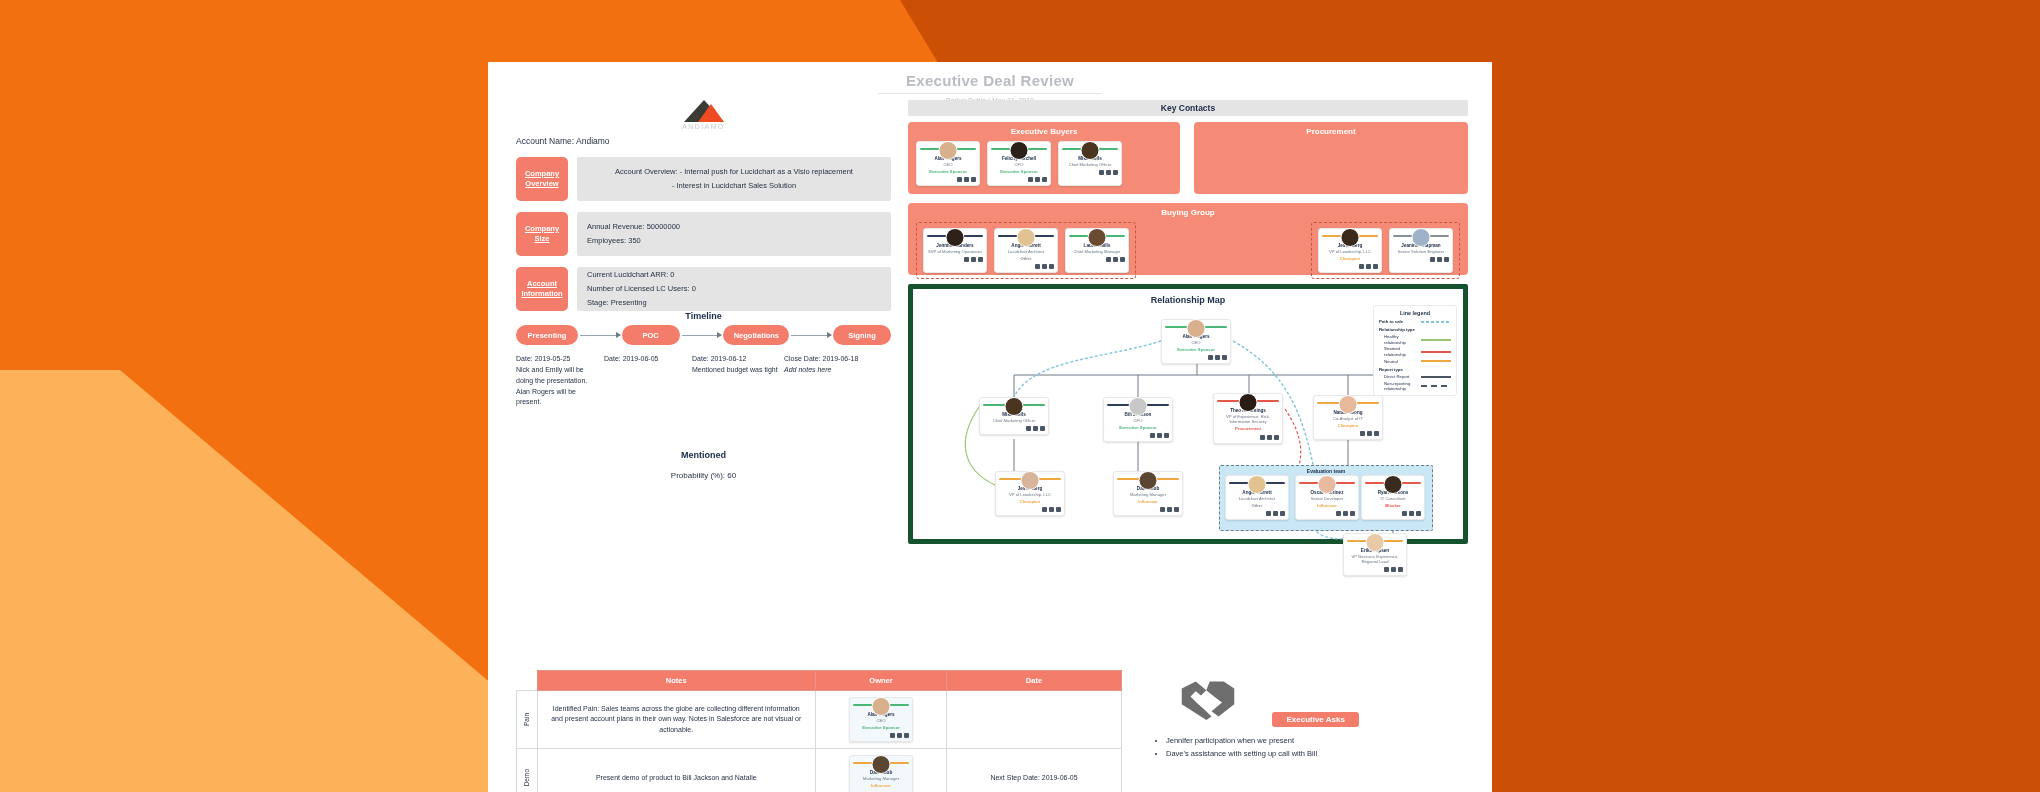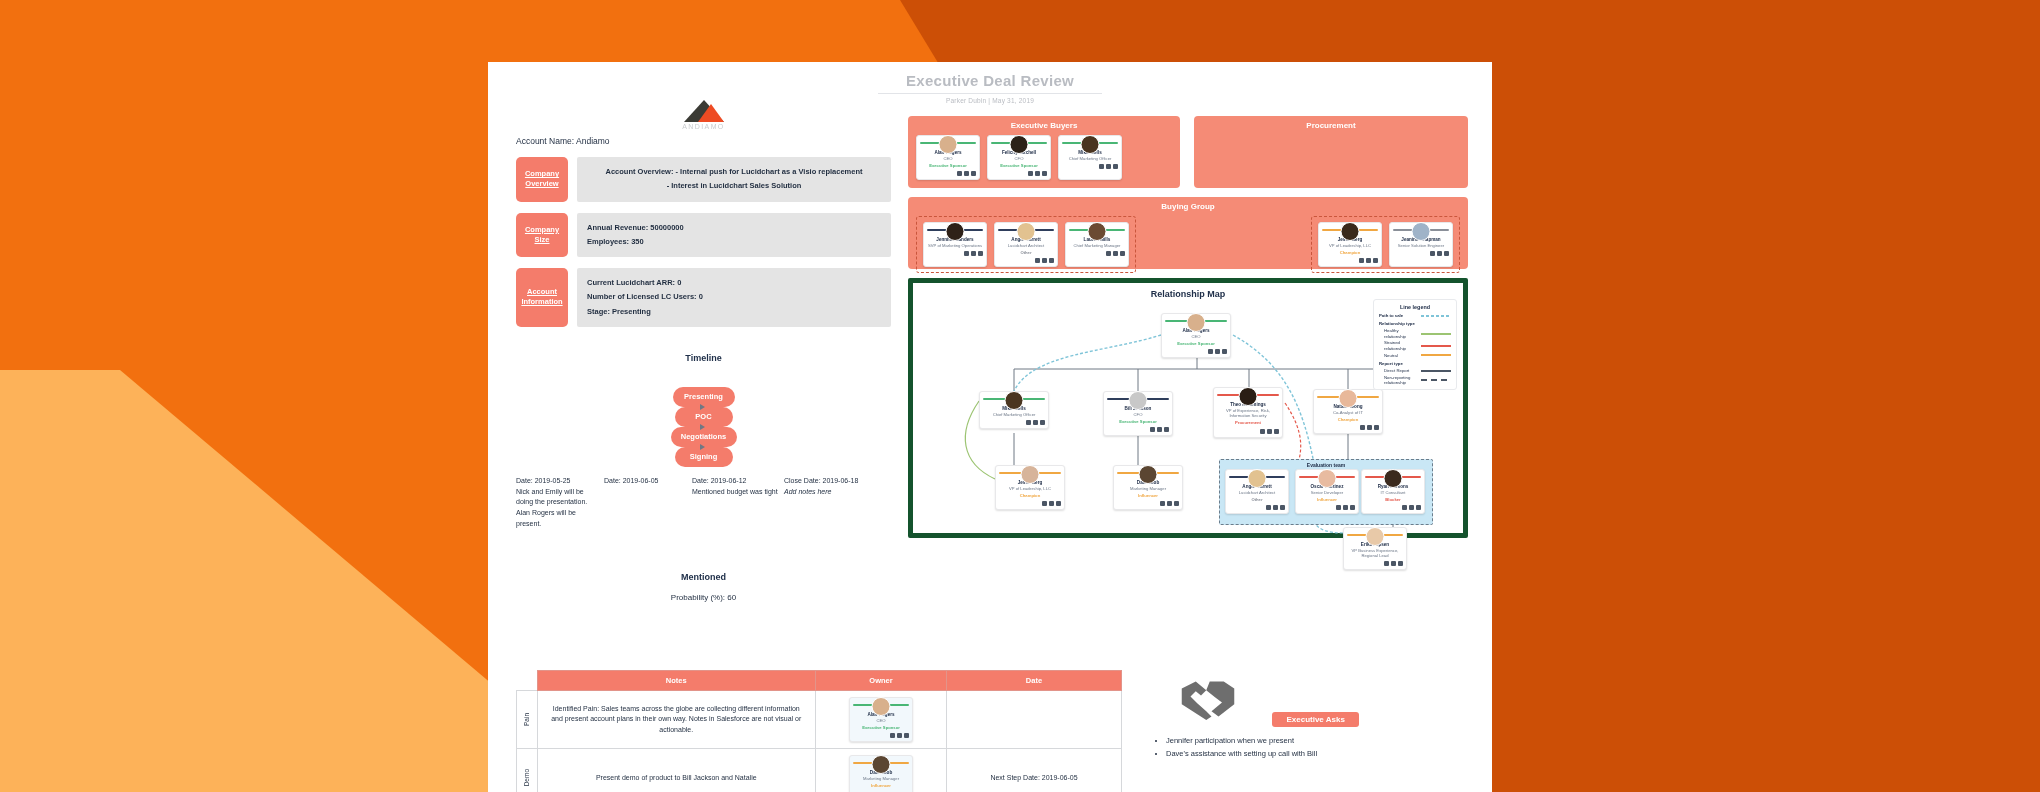--- a/index.html
+++ b/index.html
@@ -45,29 +45,29 @@
   .acct-name{font-size:8.5px;color:#253246;text-align:left;margin-top:6px;}
 
   .info-row{display:flex;margin-top:11px;align-items:stretch;}
   .info-tag{
     width:52px;min-height:44px;border-radius:5px;background:#F47C6B;color:#ffffff;
     font-size:7.5px;font-weight:bold;display:flex;align-items:center;
     justify-content:center;text-align:center;line-height:1.35;padding:2px;box-sizing:border-box;text-decoration:underline;
   }
   .info-body{
     flex:1;margin-left:9px;background:#E4E4E4;border-radius:2px;
-    font-size:7.5px;color:#1f2c3f;padding:8px 10px;box-sizing:border-box;
-    display:flex;flex-direction:column;justify-content:center;line-height:1.9;font-weight:bold;
+    font-size:7.5px;color:#1f2c3f;padding:0 10px;box-sizing:border-box;
+    display:flex;flex-direction:column;justify-content:center;line-height:1.9;
   }
   .info-body.center{text-align:center;}
   .ov-line{text-align:center;}
 
   
-  #timeline-head{margin-top:26px;}
-  .tl-track{display:flex;align-items:center;margin-top:24px;flex-direction:column;}
+  #timeline-head{}
+  .tl-track{display:flex;align-items:center;margin-top:4px;}
   .tl-pill{
     background:#F47C6B;color:#fff;border-radius:14px;height:20px;
     display:flex;align-items:center;justify-content:center;
     font-size:7.5px;font-weight:bold;padding:0 4px;box-sizing:border-box;
   }
   .tl-pill.w1{width:62px;}.tl-pill.w2{width:58px;}
   .tl-pill.w3{width:66px;}.tl-pill.w4{width:58px;}
   .tl-arrow{flex:1;height:1px;background:#9aa2ad;position:relative;margin:0 2px;}
   .tl-arrow:after{
     content:"";position:absolute;right:-1px;top:-2.5px;width:0;height:0;
@@ -82,21 +82,21 @@
 
   #confidence-head{margin-top:42px;}
   .prob{font-size:8px;color:#1f2c3f;text-align:center;margin-top:11px;}
 
   
   #right{position:absolute;left:420px;top:38px;width:560px;}
   .kc-bar{
     background:#E4E4E4;border-radius:2px;height:16px;display:flex;
     align-items:center;justify-content:center;font-size:8.5px;font-weight:bold;color:#20304a;
   }
-  .kc-row{display:flex;gap:14px;margin-top:16px;}
+  .kc-row{display:flex;gap:14px;margin-top:6px;}
   .kc-panel{
     background:#F58B76;border-radius:4px;padding:5px 8px 9px;box-sizing:border-box;
   }
   .kc-panel.buyers{width:272px;height:72px;}
   .kc-panel.procure{width:274px;height:72px;}
   .kc-head{
     color:#ffffff;font-size:8px;font-weight:bold;text-align:center;margin-bottom:5px;
   }
   .bg-panel{
     background:#F58B76;border-radius:4px;padding:5px 8px 8px;box-sizing:border-box;
@@ -263,20 +263,21 @@
         <div><em>Add notes here</em></div>
       </div>
     </div>
 
     <div class="section-title" id="confidence-head">Mentioned</div>
     <div class="prob">Probability (%): 60</div>
   </div>
 
   <div id="right">
 
+    <div class="kc-bar">Key Contacts</div>
 
     <div class="kc-row">
 
       <div class="kc-panel buyers">
         <div class="kc-head">Executive Buyers</div>
         <div style="display:flex;gap:7px;">
           <div class="pcard">
             <div class="topline" style="background:#49B675"></div>
             <div class="av" style="background:#D8B08C"></div>
             <div class="nm">Alan Rogers</div>

